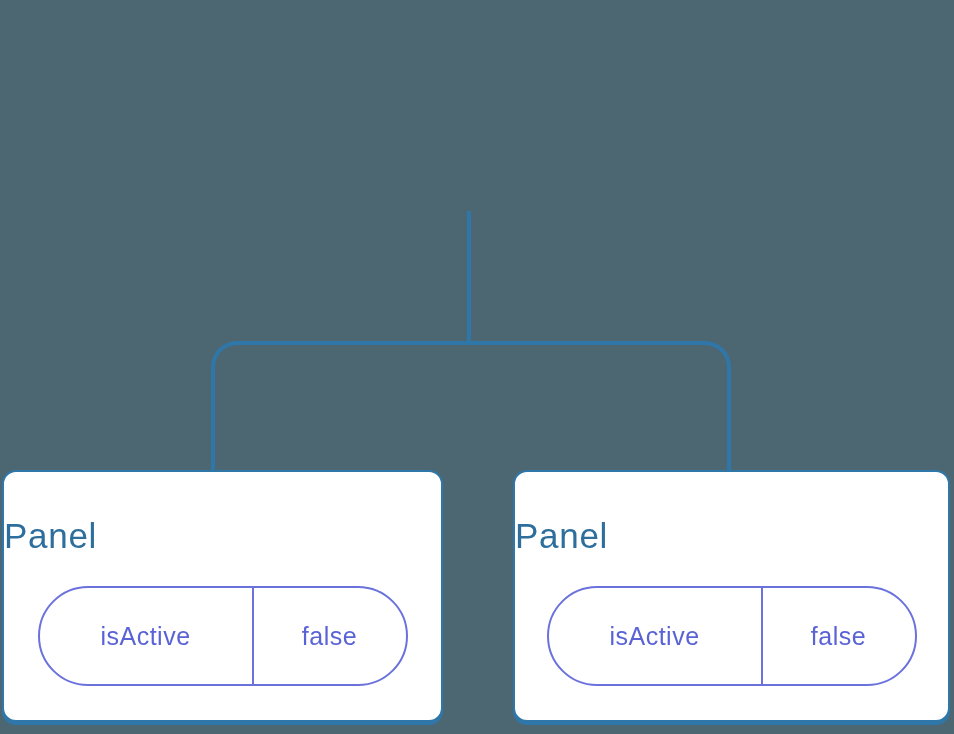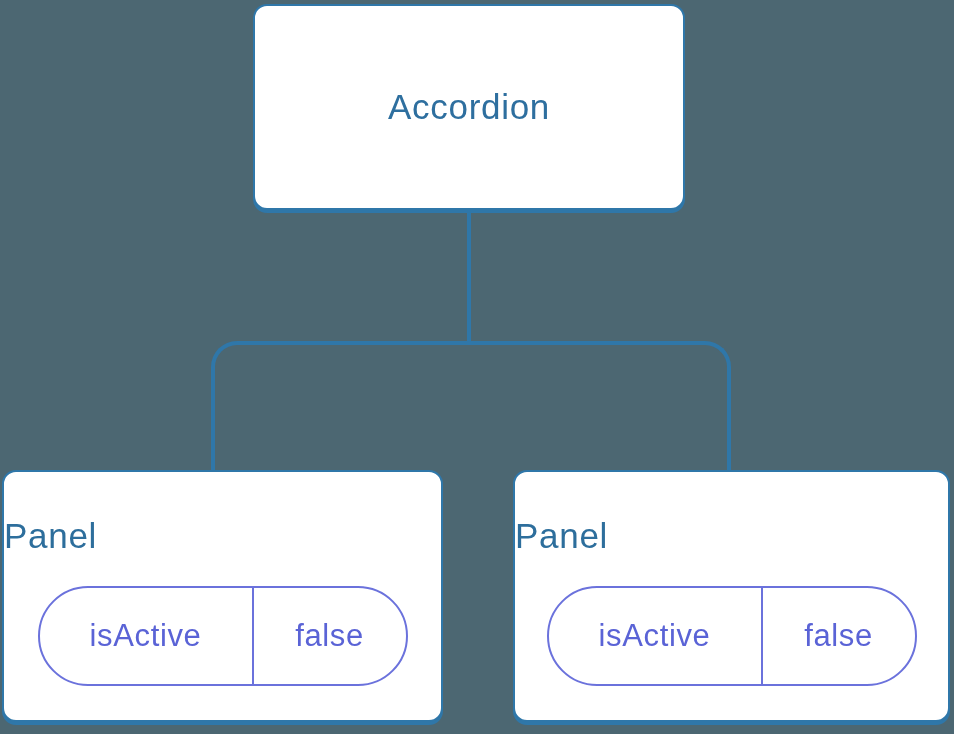--- a/index.html
+++ b/index.html
@@ -65,21 +65,21 @@
     border-radius: 52px;
     box-sizing: border-box;
     display: flex;
     align-items: stretch;
     background: var(--node-fill, #FFFFFF);
   }
   .pill-cell {
     display: flex;
     align-items: center;
     justify-content: center;
-    font-size: 31px;
+    font-size: 25px;
     color: var(--prop-text, #5A63D6);
     letter-spacing: 0.02em;
   }
   .pill-key {
     width: 212px;
     border-right: 2px solid var(--prop-border, #6B72DC);
   }
   .pill-value {
     flex: 1;
   }
@@ -105,23 +105,20 @@
     border-right: 4px solid var(--connector, #2F77A9);
     border-bottom: none;
     border-radius: 26px 26px 0 0;
   }
 </style>
 </head>
 <body>
 
 <div class="canvas" style="--background: #4C6772; --connector: #2F77A9; --node-fill: #FFFFFF; --root-label: #2E6F9F; --panel-label: #2D6E9C; --prop-border: #6B72DC; --prop-text: #5A63D6;">
 
-  <div class="node node-root">
-    <span class="root-label">Accordion</span>
-  </div>
 
   <div class="stem"></div>
   <div class="bracket"></div>
 
   <div class="node node-panel left">
     <div class="panel-label">Panel</div>
     <div class="pill">
       <div class="pill-cell pill-key">isActive</div>
       <div class="pill-cell pill-value">false</div>
     </div>

